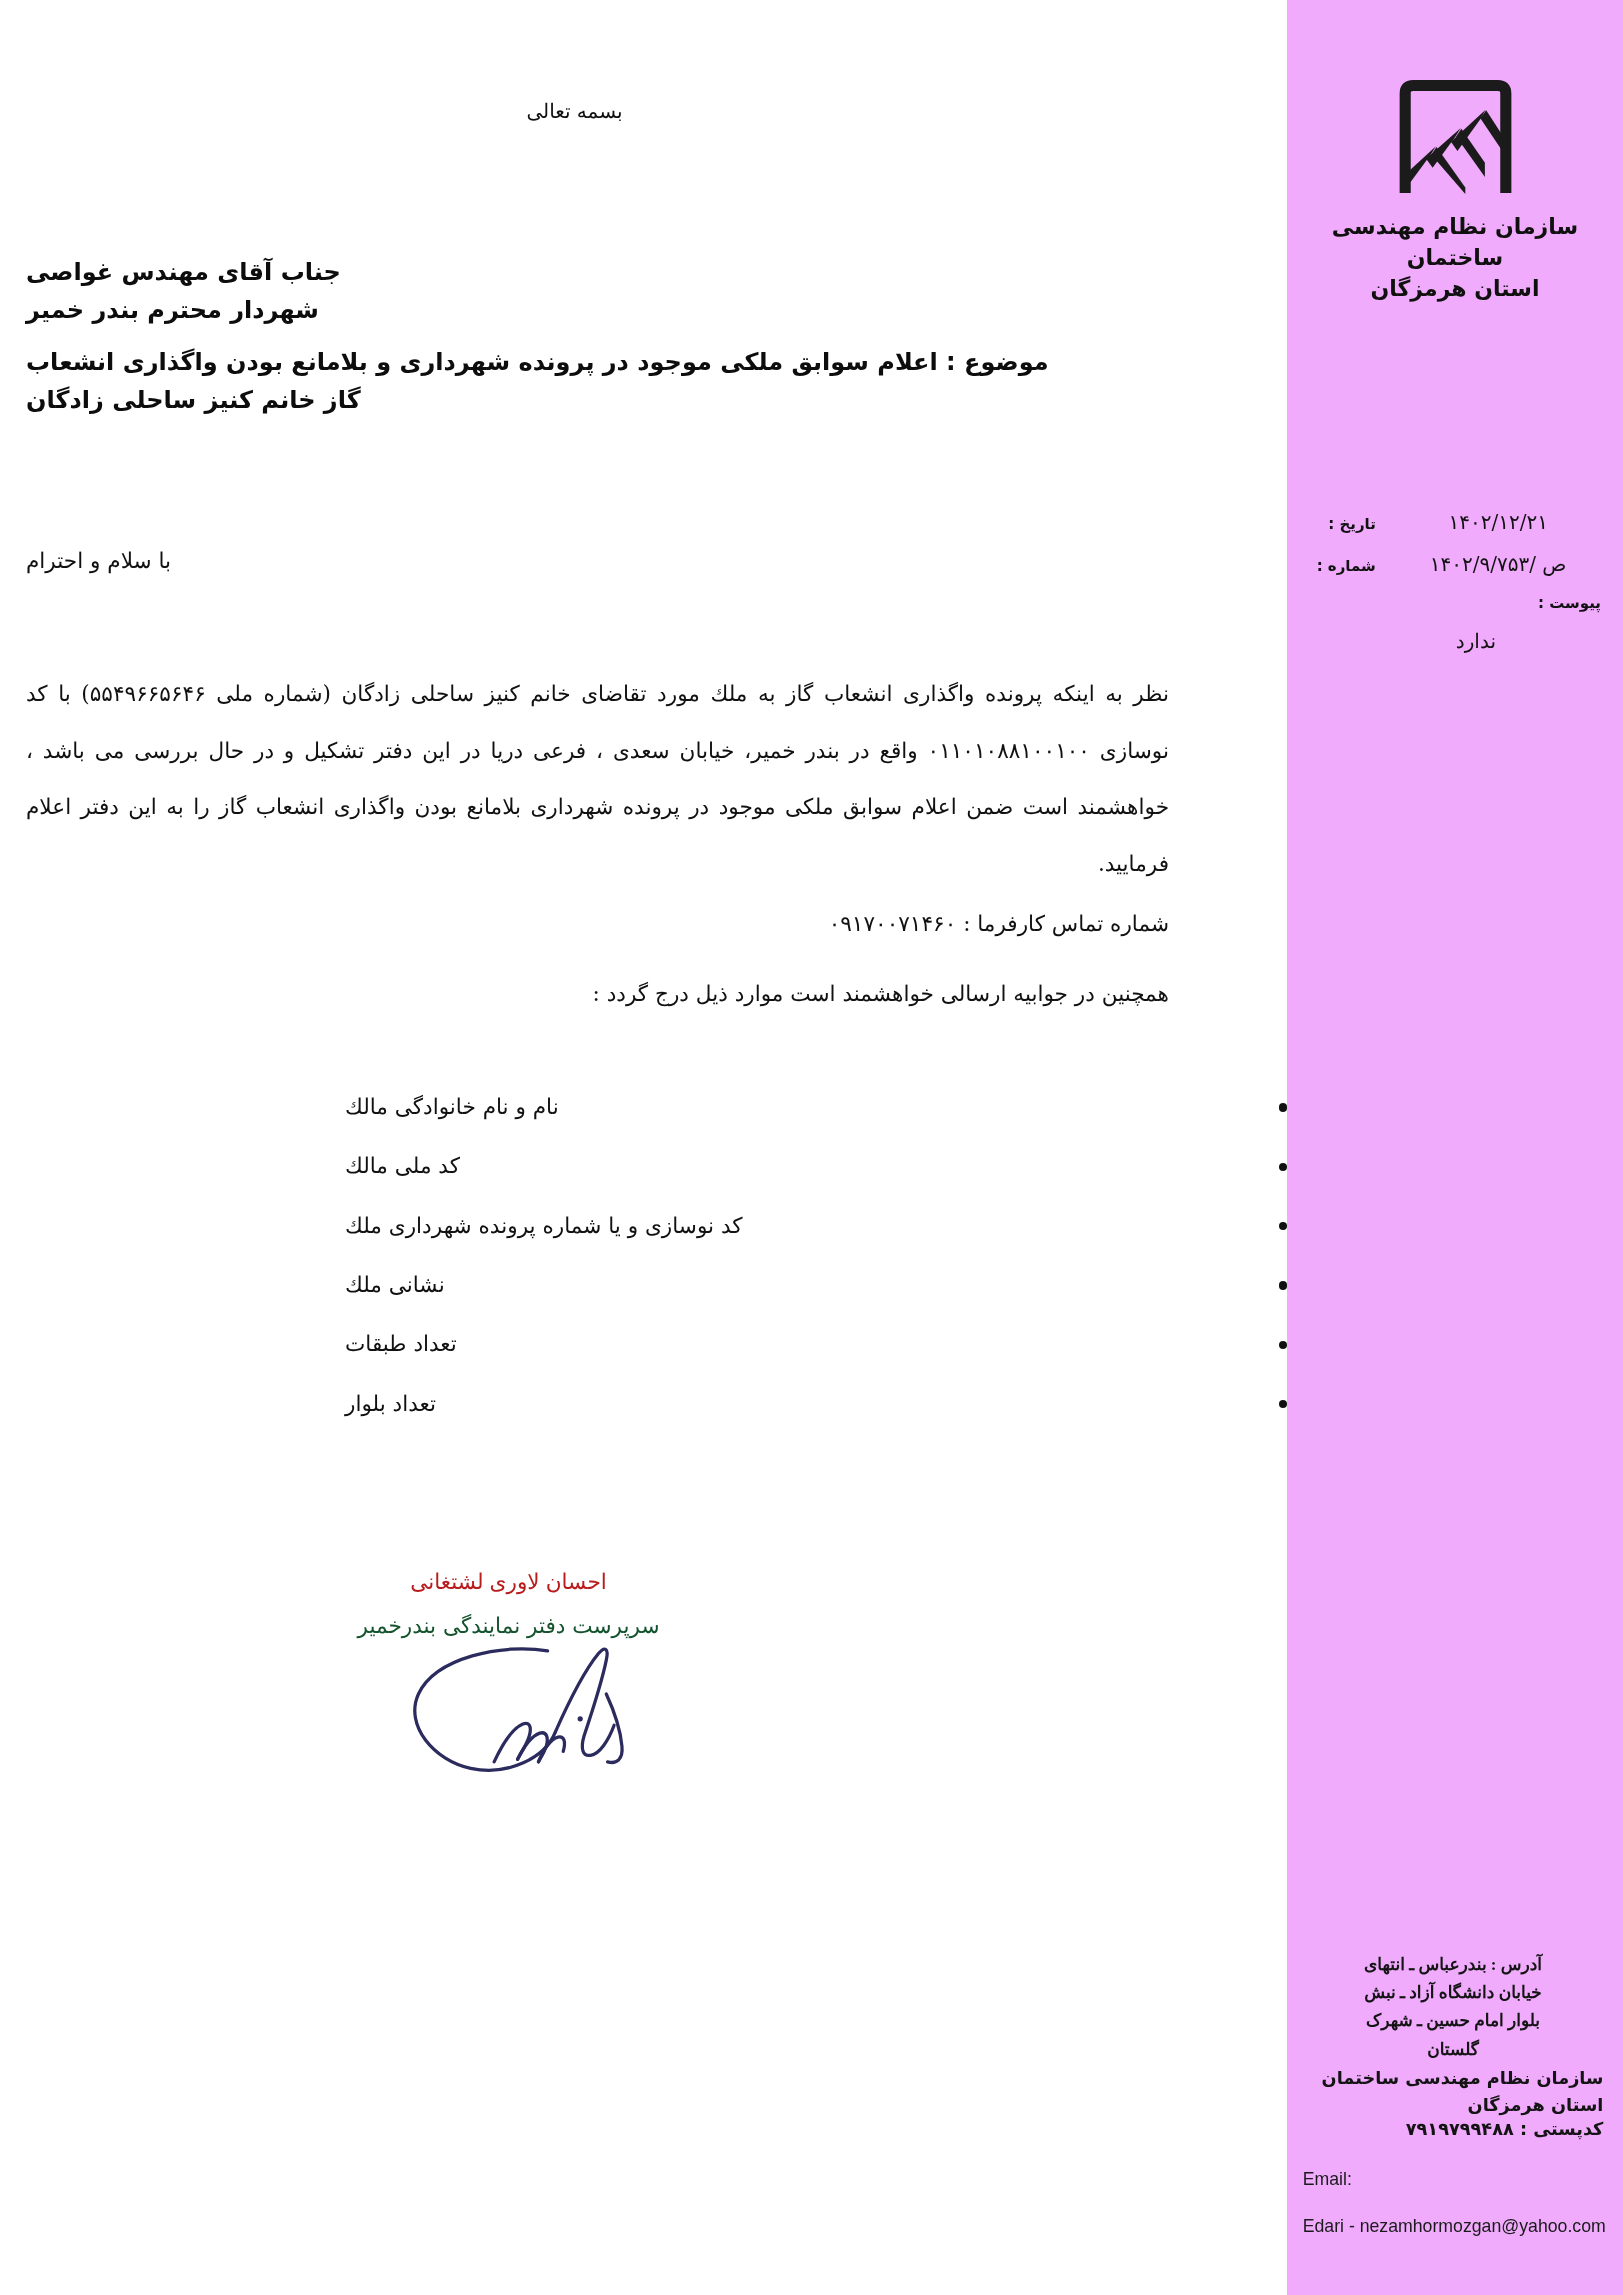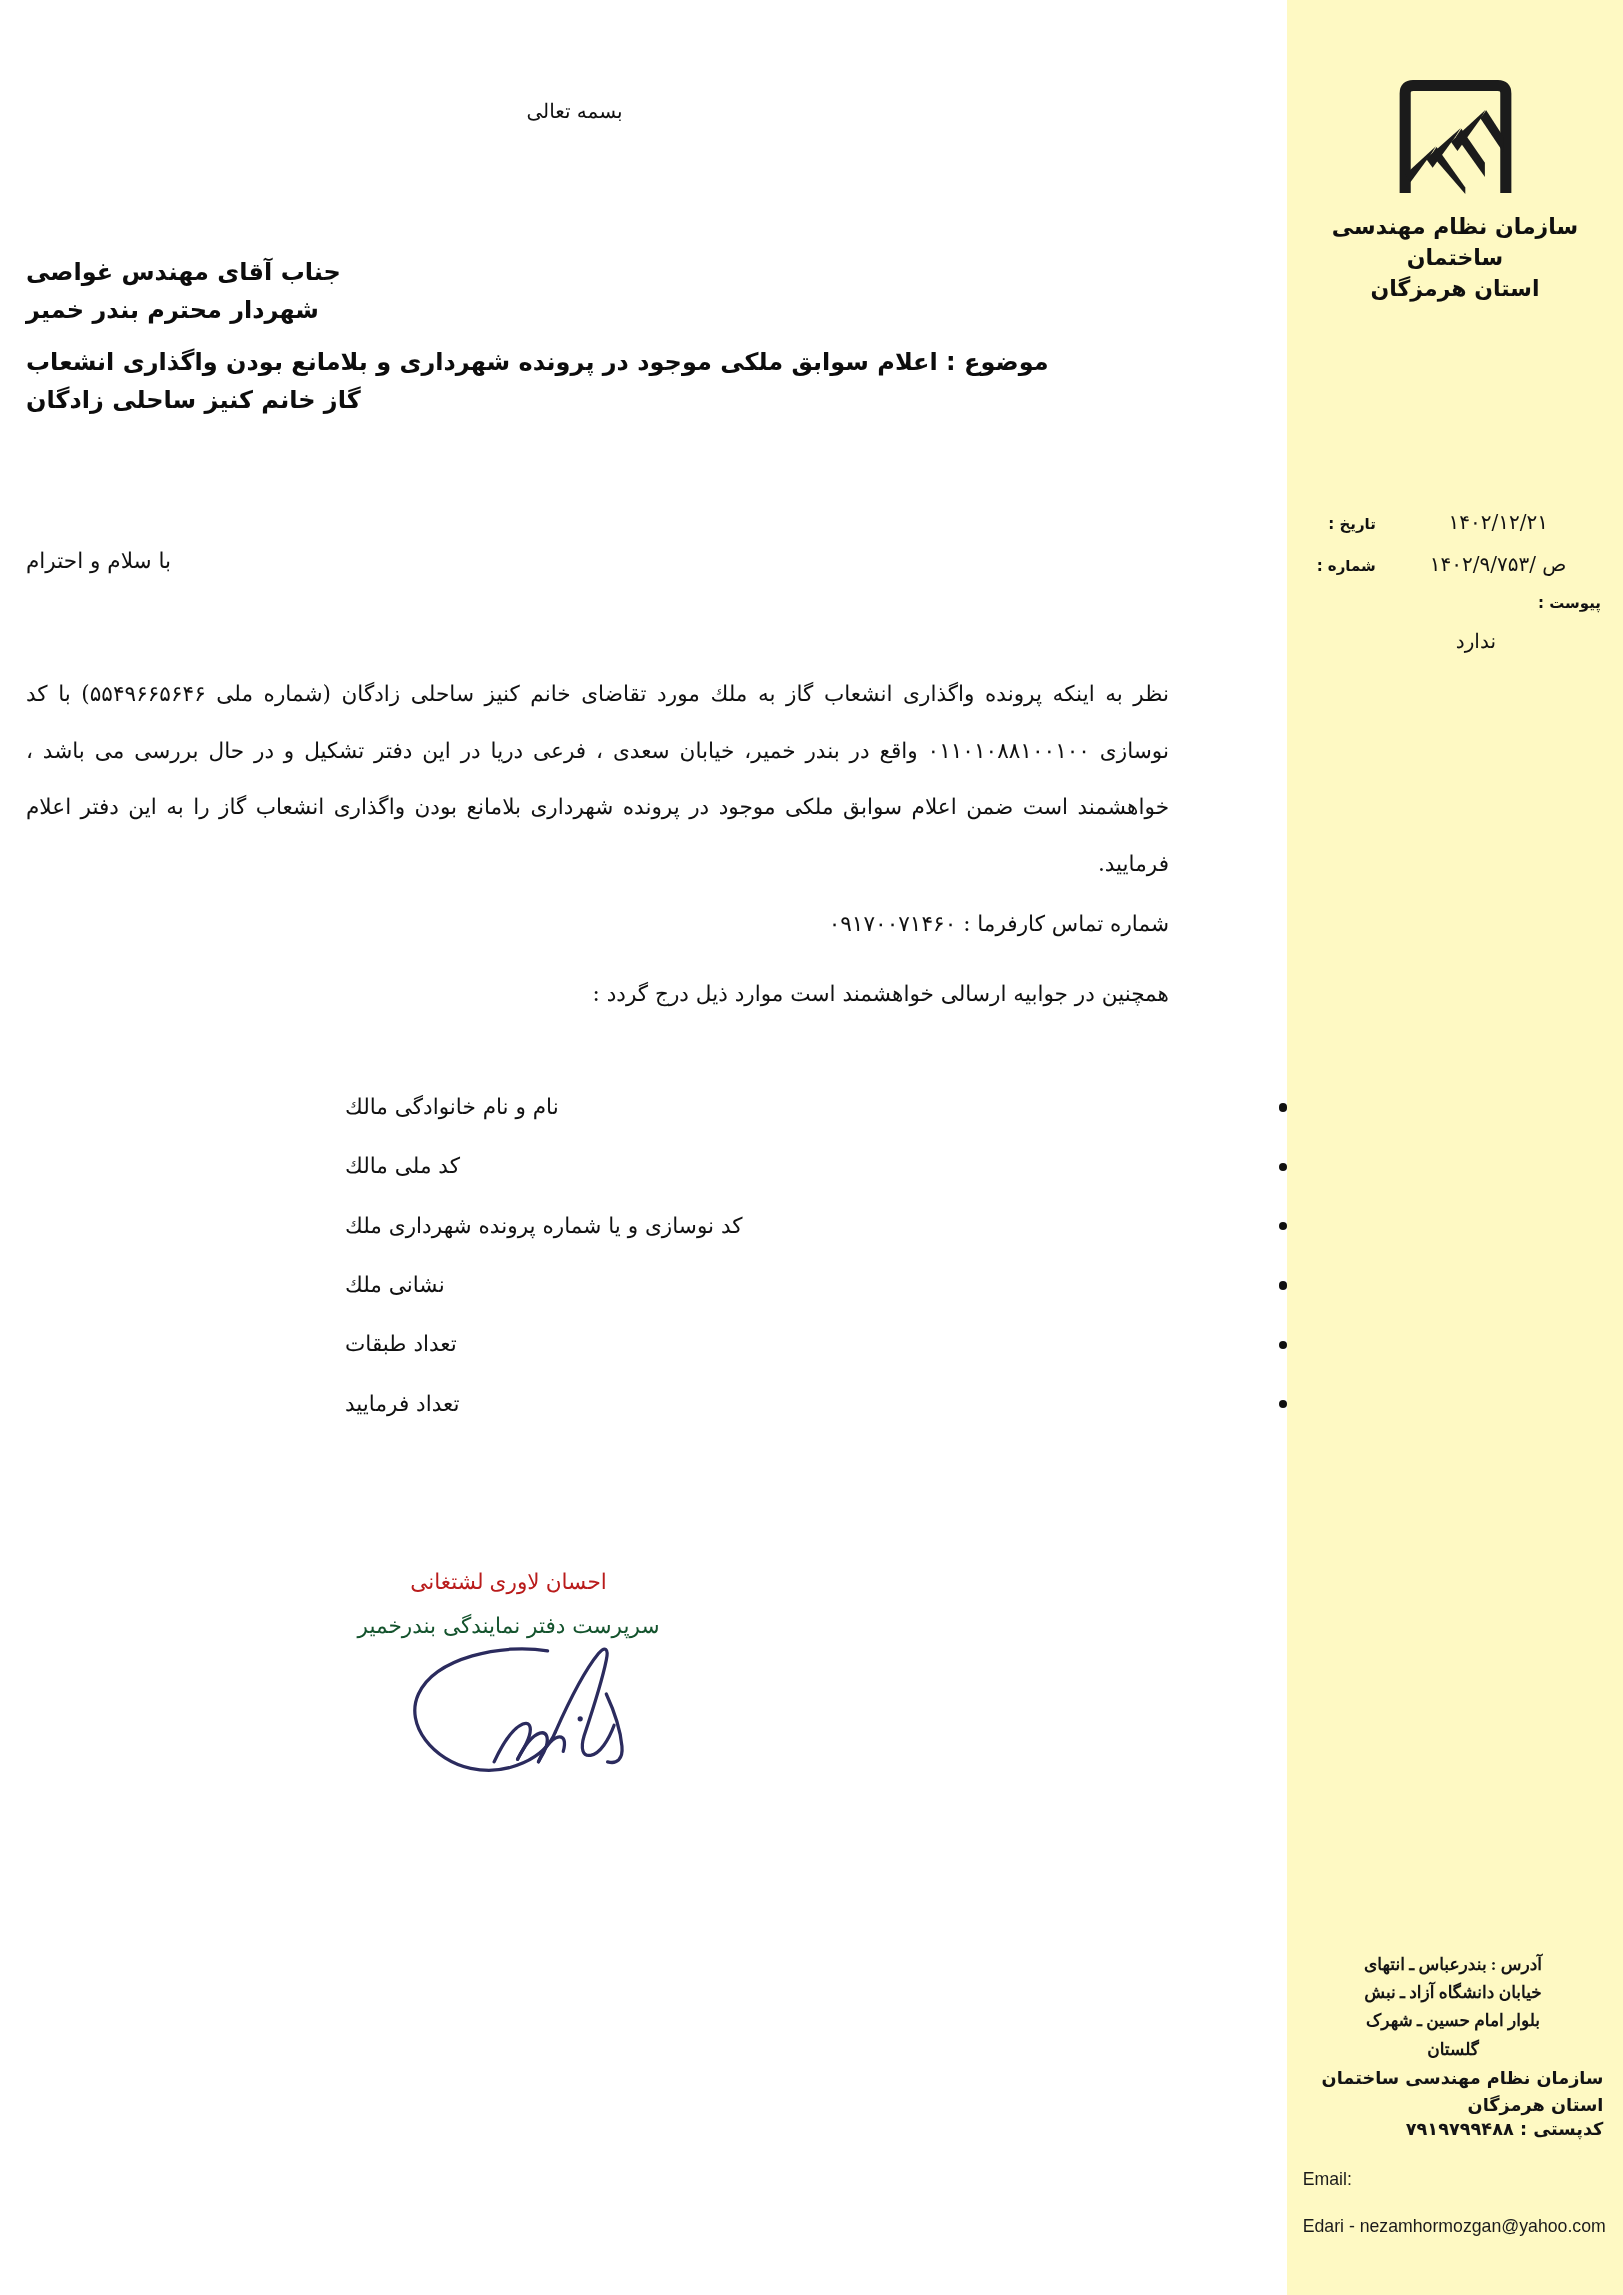--- a/index.html
+++ b/index.html
@@ -17,21 +17,21 @@
     overflow: hidden;
   }
 
   
   .sidebar {
     position: absolute;
     top: 0;
     right: 0;
     width: 336px;
     height: 2295px;
-    background: #fef9c3;
+    background: #f0abfc;
   }
   .sidebar-inner {
     position: absolute;
     top: 0; right: 0; left: 0;
     height: 100%;
   }
 
   
   .logo-wrap {
     position: absolute;
@@ -372,21 +372,21 @@
       <li>
         <span class="dot"></span>
         <span class="txt">نشانی ملك</span>
       </li>
       <li>
         <span class="dot"></span>
         <span class="txt">تعداد طبقات</span>
       </li>
       <li>
         <span class="dot"></span>
-        <span class="txt">تعداد فرمایید</span>
+        <span class="txt">تعداد بلوار</span>
       </li>
     </ul>
 
     <div class="signature-block">
       <div class="sig-shift">
         <p class="sig-name">احسان لاوری لشتغانی</p>
         <p class="sig-title">سرپرست دفتر نمایندگی بندرخمیر</p>
         <svg class="sig-scribble" width="275" height="150" viewBox="0 0 420 230" fill="none" xmlns="http://www.w3.org/2000/svg">
           <path d="M250 26 C180 14, 78 36, 52 92 C30 140, 76 194, 132 206 C190 218, 246 190, 262 150" stroke="#2b2b5e" stroke-width="5" stroke-linecap="round" fill="none"></path>
           <path d="M262 150 C286 96, 310 52, 328 30 C338 18, 344 22, 340 40 C334 70, 318 120, 306 156

